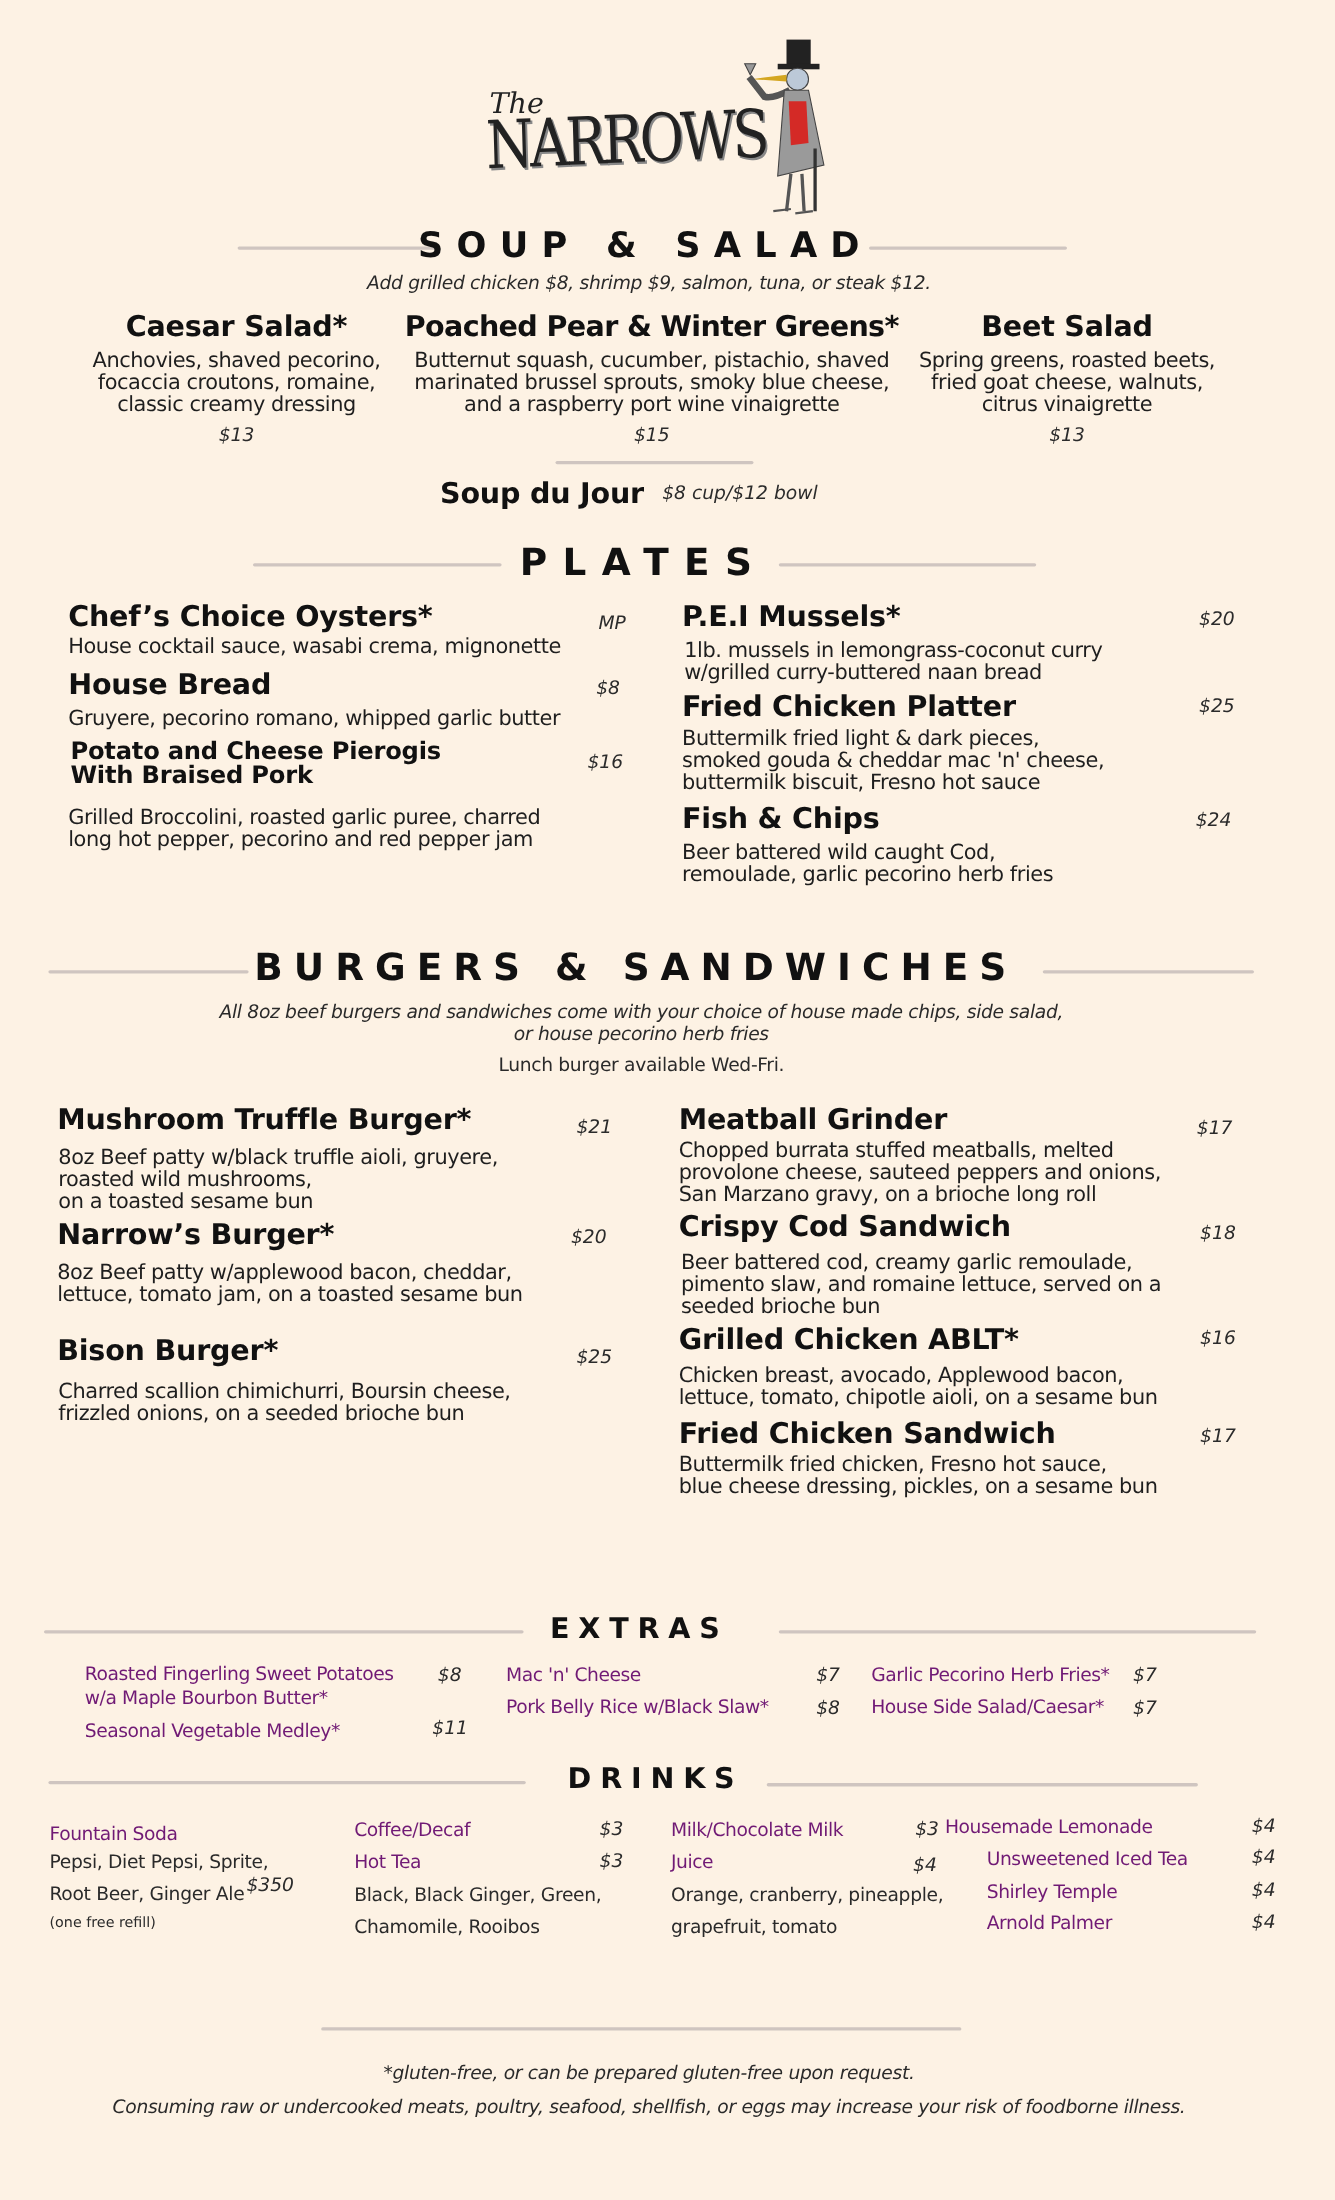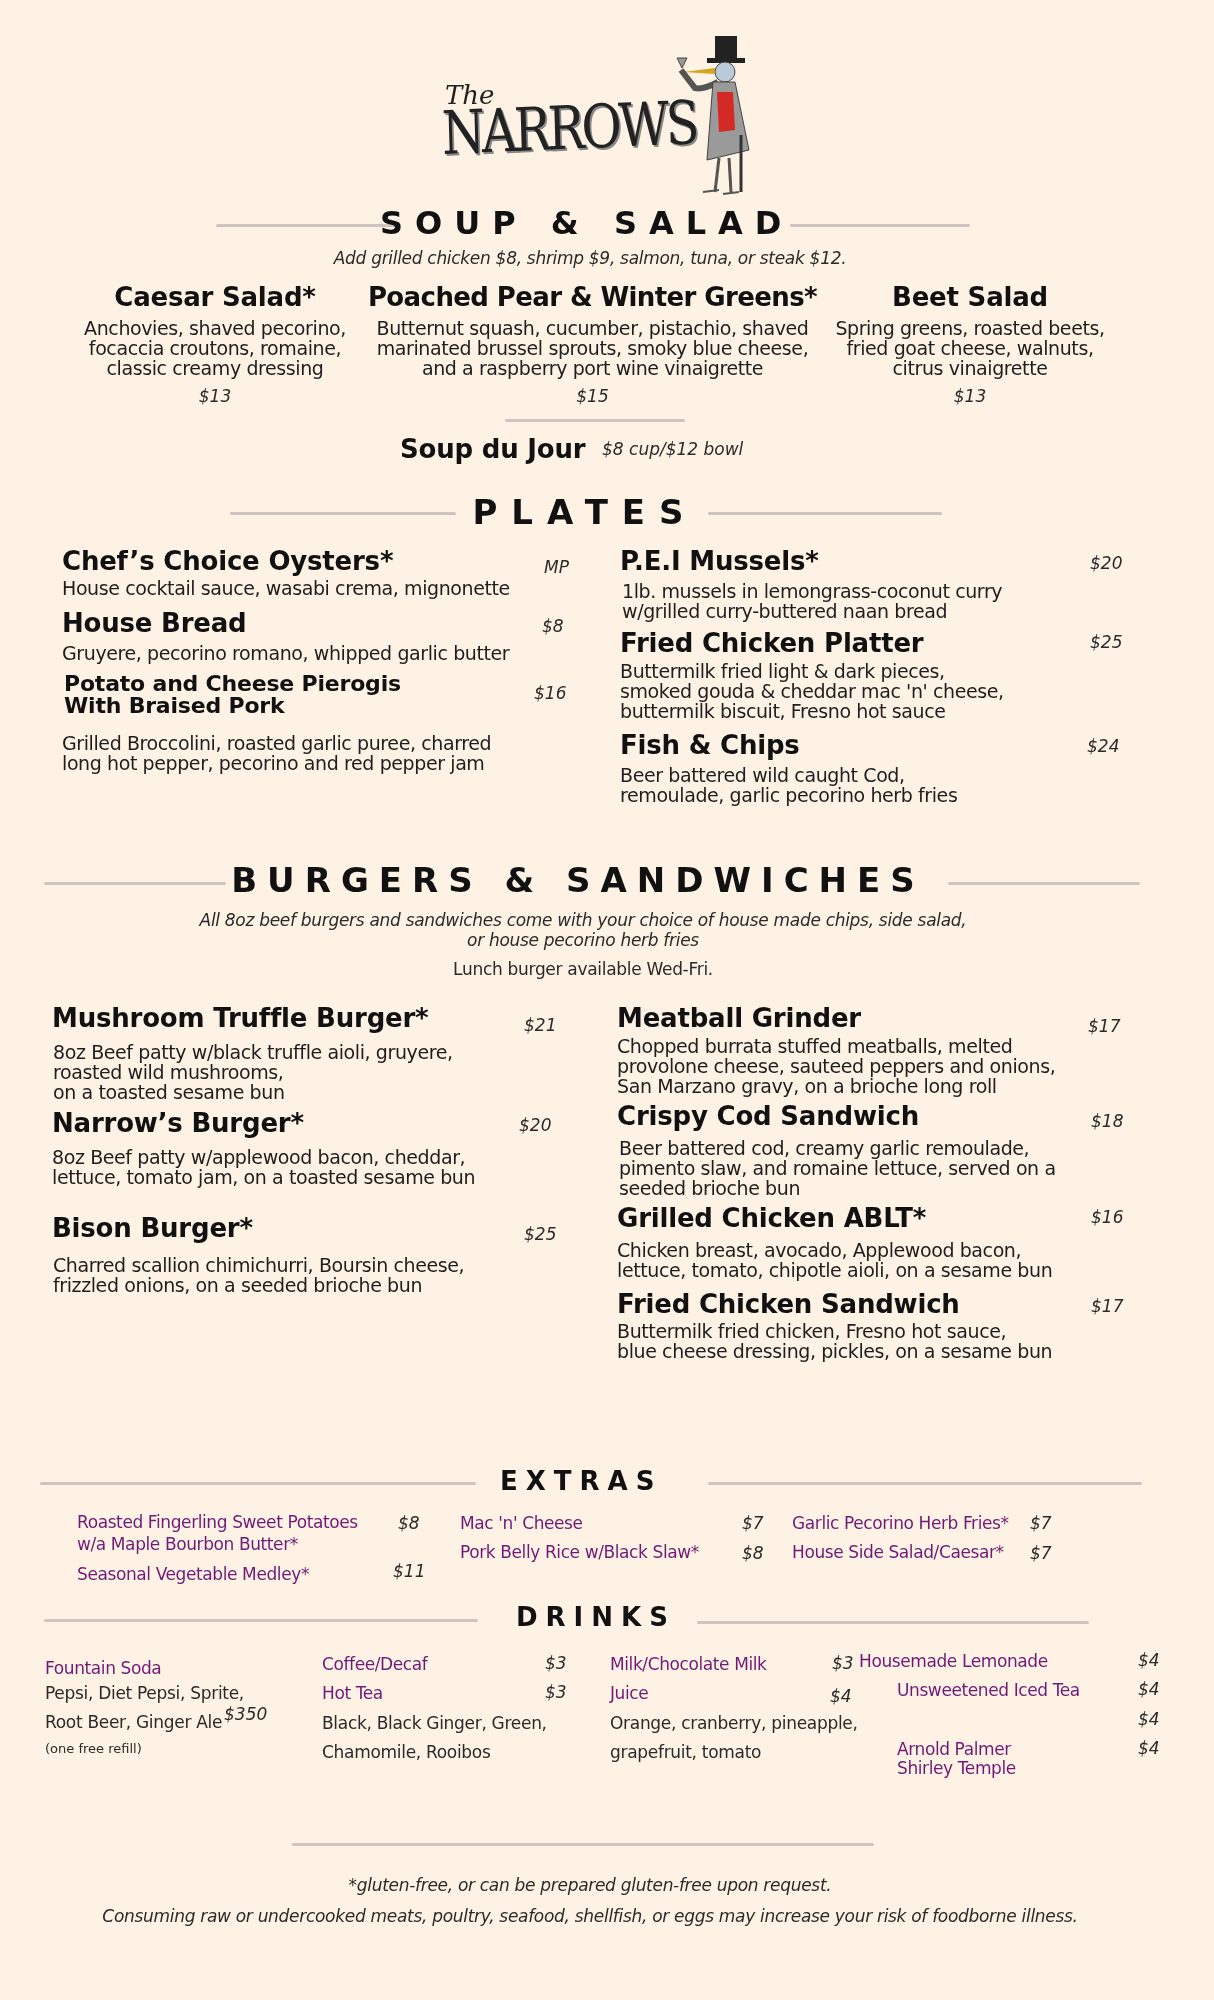--- a/index.html
+++ b/index.html
@@ -192,20 +192,20 @@
 <div class="price" style="left:832px;top:1653px;">$3</div>
 <div class="x-name" style="left:610px;top:1682px;">Juice</div>
 <div class="price" style="left:830px;top:1686px;">$4</div>
 <div class="x-desc" style="left:610px;top:1709px;">Orange, cranberry, pineapple,
 grapefruit, tomato</div>
 
 <div class="x-name" style="left:859px;top:1650px;">Housemade Lemonade</div>
 <div class="price" style="left:1138px;top:1650px;">$4</div>
 <div class="x-name" style="left:897px;top:1679px;">Unsweetened Iced Tea</div>
 <div class="price" style="left:1138px;top:1679px;">$4</div>
-<div class="x-name" style="left:897px;top:1709px;margin-top:48px;">Shirley Temple</div>
+<div class="x-name" style="left:897px;top:1709px;">Shirley Temple</div>
 <div class="price" style="left:1138px;top:1709px;">$4</div>
 <div class="x-name" style="left:897px;top:1738px;">Arnold Palmer</div>
 <div class="price" style="left:1138px;top:1738px;">$4</div>
 
 <div class="rule" style="left:292px;top:1843px;width:582px;"></div>
 <div class="note" style="left:0;top:1875px;width:1180px;">*gluten-free, or can be prepared gluten-free upon request.</div>
 <div class="note" style="left:0;top:1906px;width:1180px;">Consuming raw or undercooked meats, poultry, seafood, shellfish, or eggs may increase your risk of foodborne illness.</div>
 
 </body></html>

